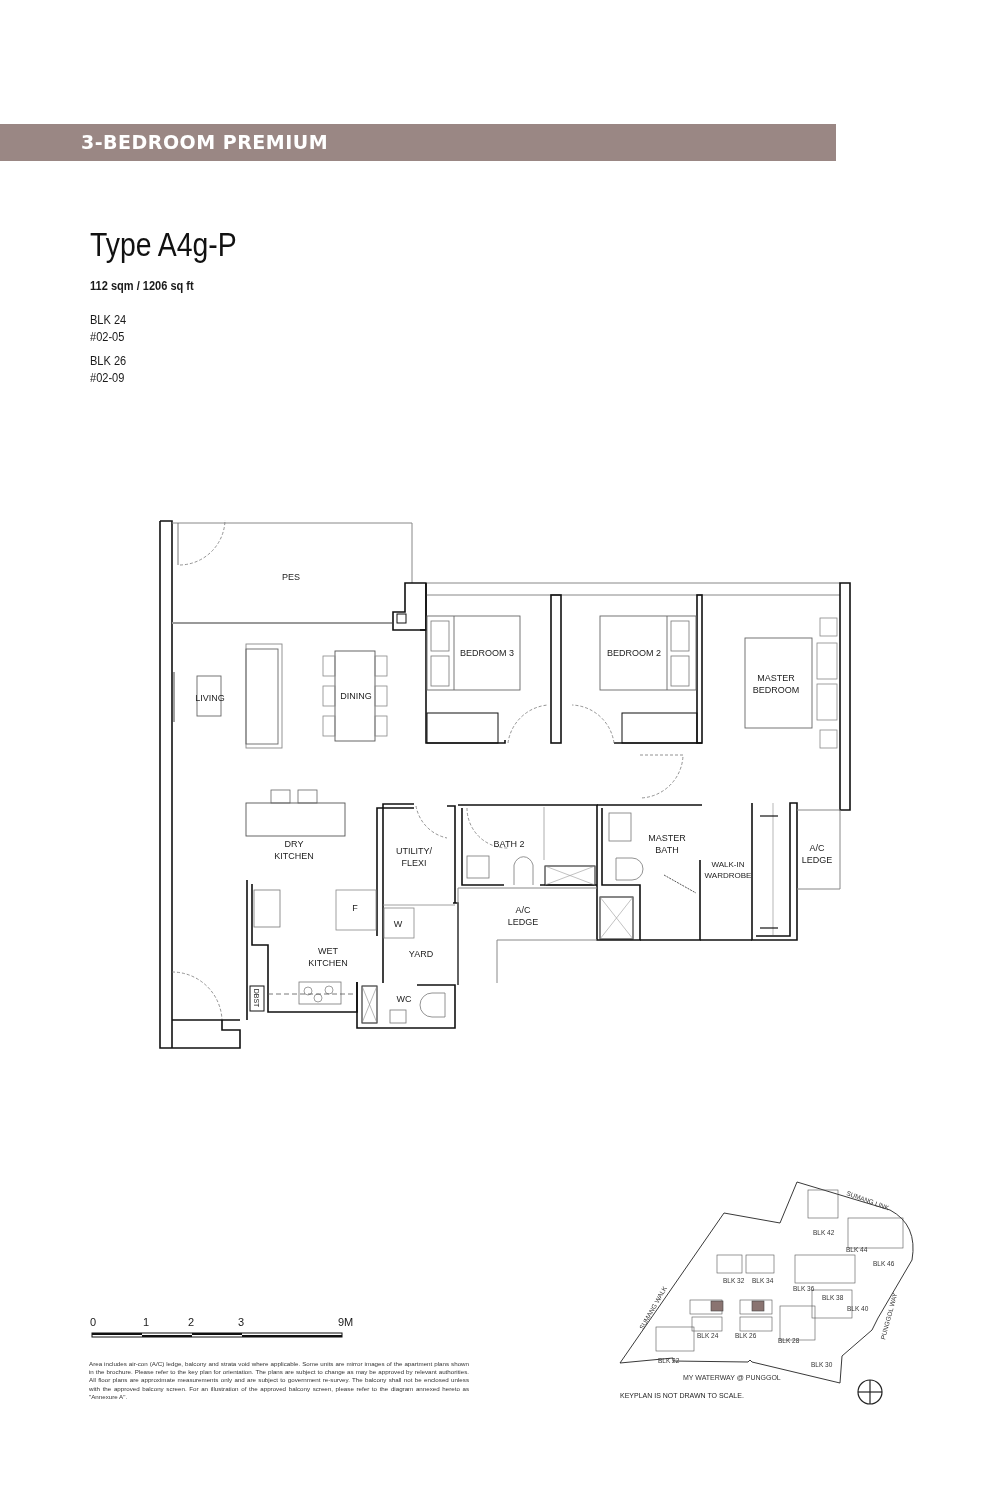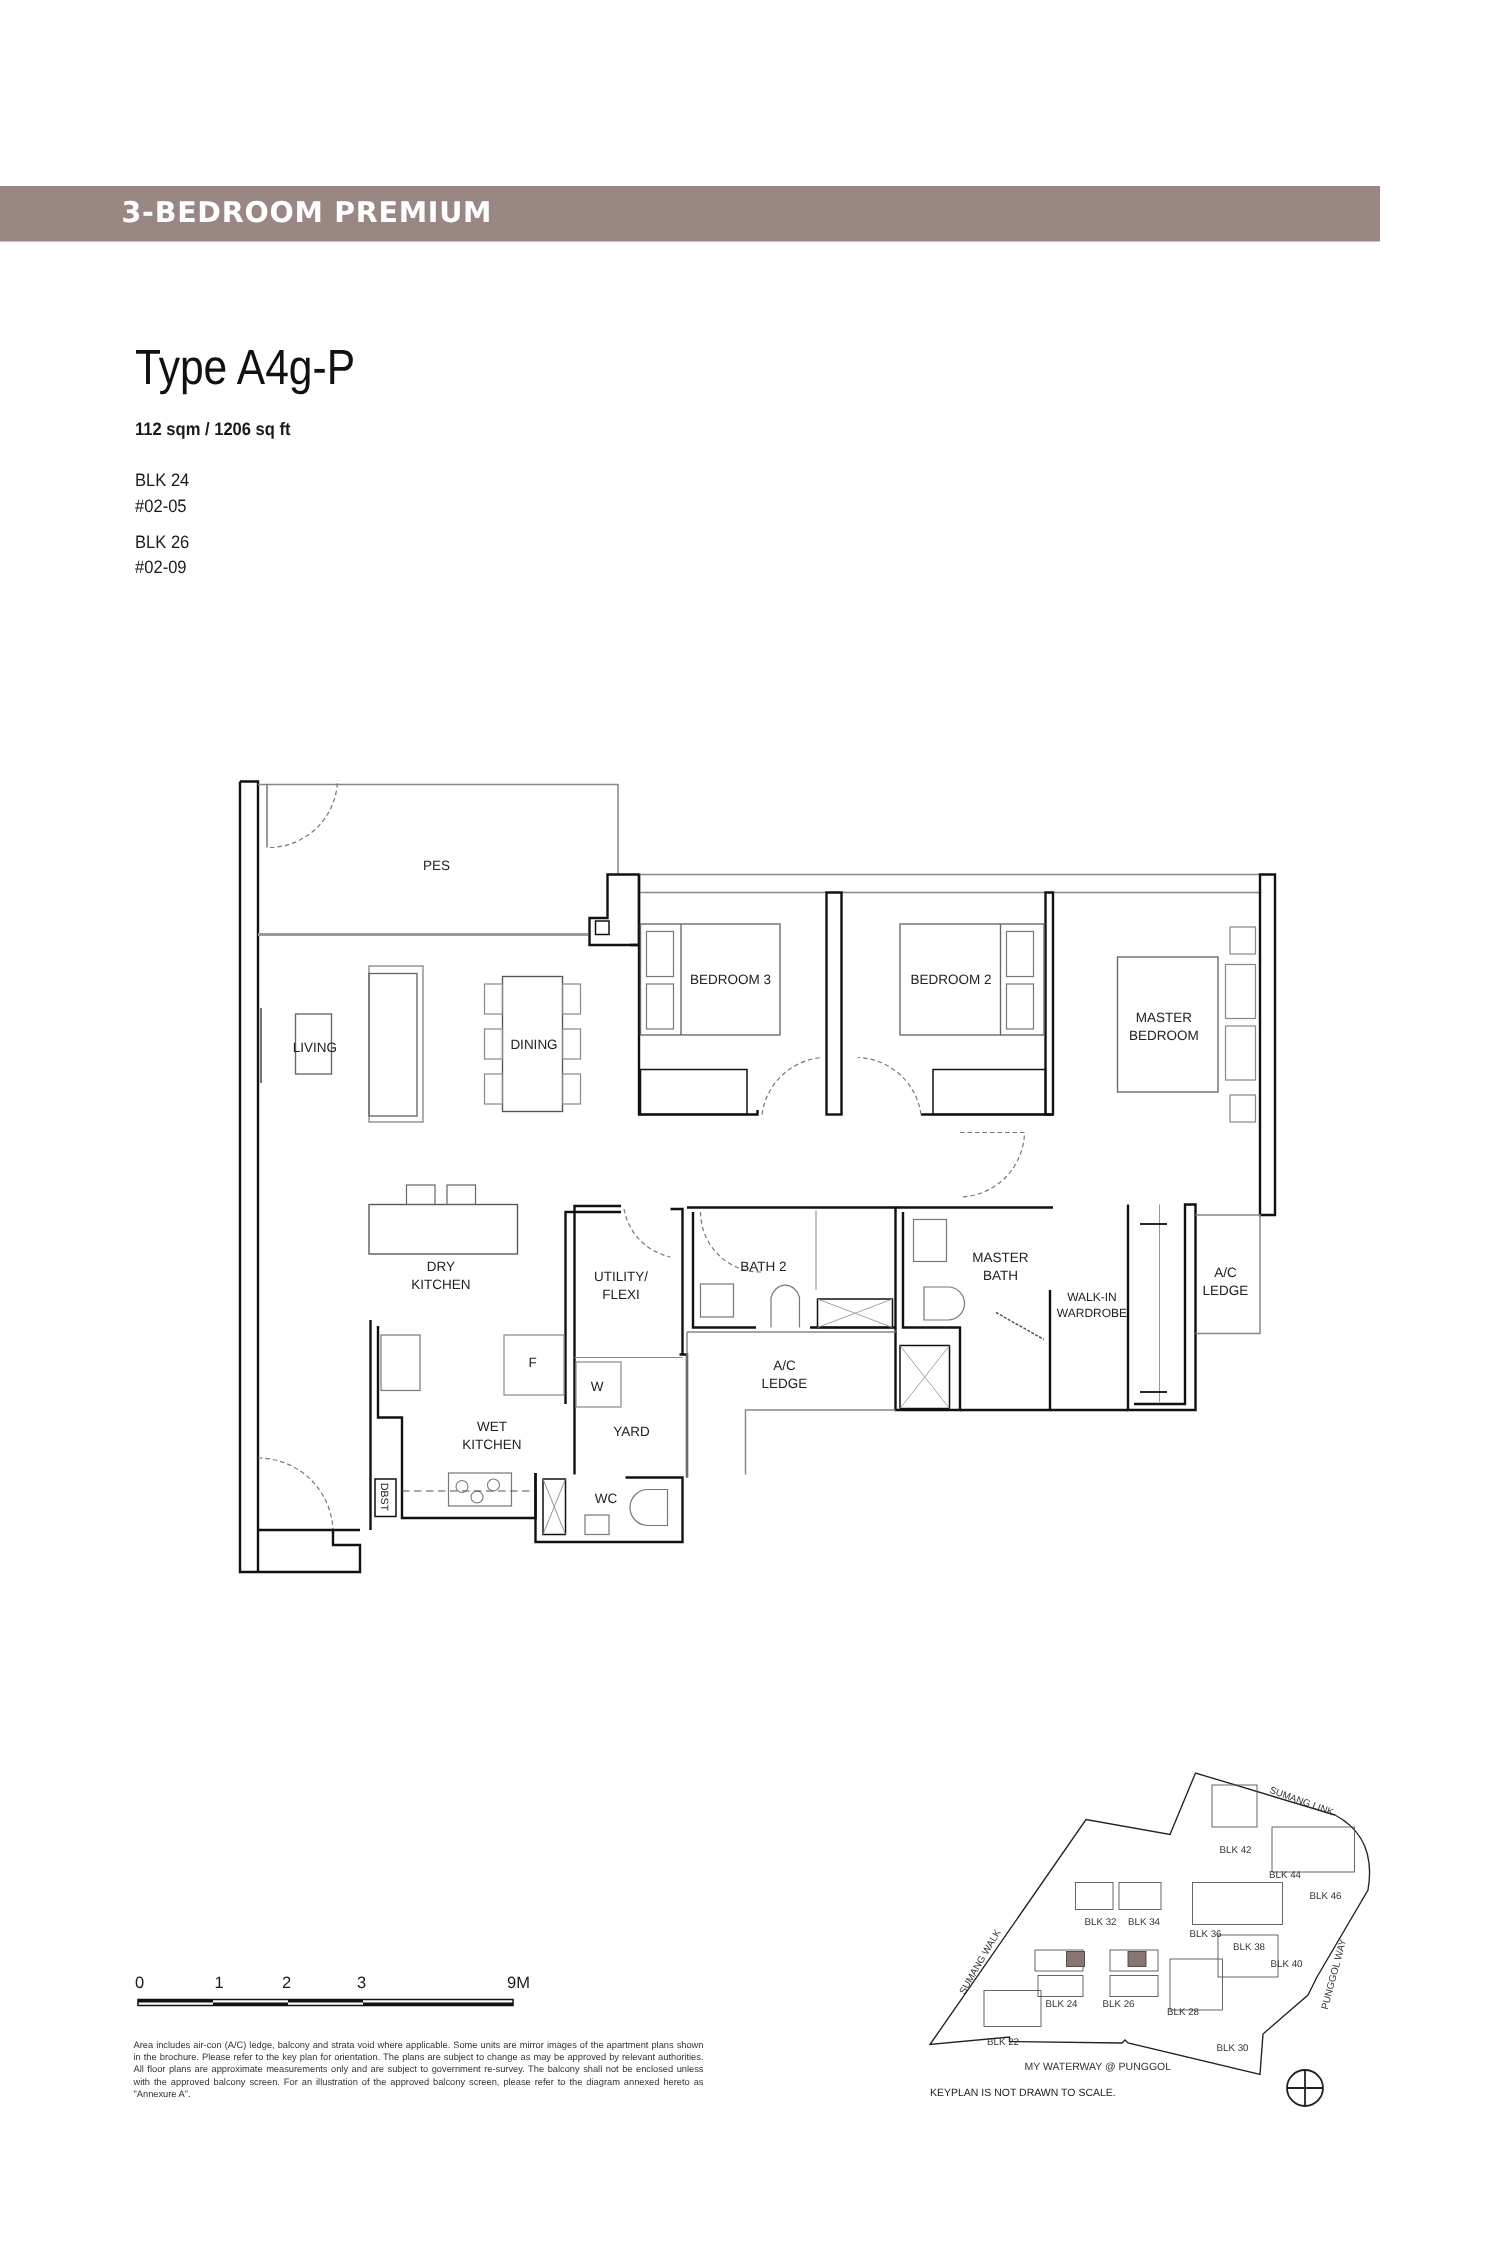--- a/index.html
+++ b/index.html
@@ -1,18 +1,18 @@
 <!DOCTYPE html>
 <html><head>
 <meta charset="utf-8">
 <style>
   html, body { margin: 0; padding: 0; background: #ffffff; }
   body { width: 1000px; height: 1500px; position: relative; overflow: hidden;
          font-family: "Liberation Sans", sans-serif; color: #1a1a1a; }
-  .banner { position: absolute; left: 0; top: 124px; width: 920px; height: 37px;
+  .banner { position: absolute; left: 0; top: 124px; width: 836px; height: 37px;
             background: #9a8784; }
   .banner-title { position: absolute; left: 81px; top: 7px; color: #ffffff;
                   font-family: "DejaVu Sans", sans-serif; font-weight: bold;
                   font-size: 19px; letter-spacing: 0.5px; }
   .unit-type { position: absolute; left: 90px; top: 226px; font-size: 33px;
                font-family: "Liberation Sans", sans-serif; transform: scaleX(0.86);
                transform-origin: left top; color: #111; }
   .unit-area { position: absolute; left: 90px; top: 279px; font-size: 12px; font-weight: bold;
                transform: scaleX(0.92); transform-origin: left top; }
   .blk { position: absolute; left: 90px; font-size: 12px; line-height: 17px;

